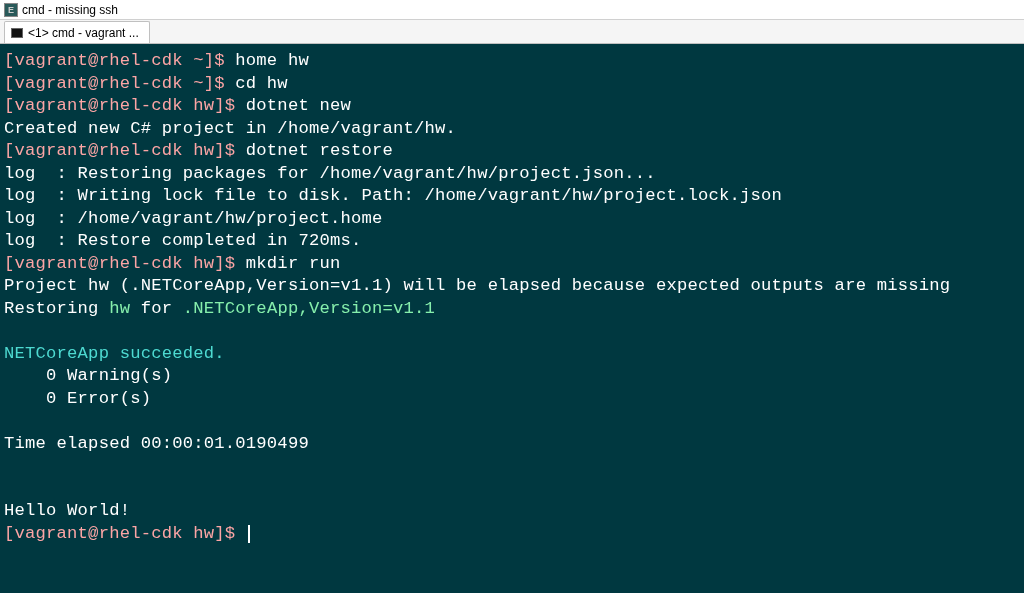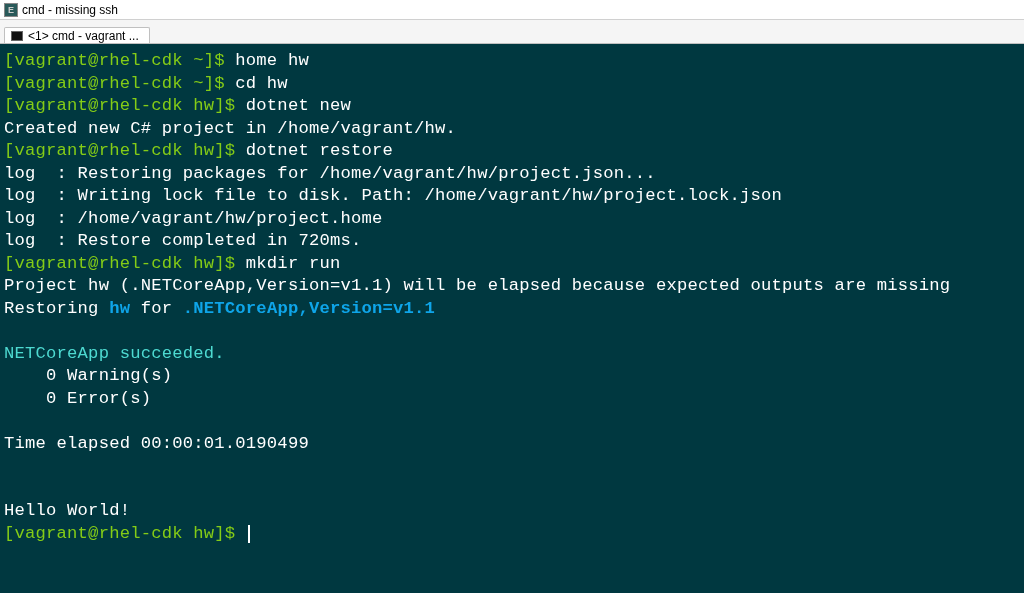--- a/index.html
+++ b/index.html
@@ -48,43 +48,43 @@
       font-family: "Segoe UI", Tahoma, sans-serif;
     }
     .tab {
       background: #ffffff;
       border: 1px solid #c0c0c0;
       border-bottom: none;
       padding: 3px 10px 3px 6px;
       display: flex;
       align-items: center;
       gap: 5px;
-      height: 16px;
+      height: 22px;
       border-radius: 2px 2px 0 0;
     }
     .tab-icon {
       width: 12px;
       height: 10px;
       background: #111;
       border: 1px solid #666;
     }
     .terminal {
       background: #003840;
       color: #ffffff;
       height: calc(100% - 44px);
       padding: 6px 4px;
       font-size: 17.2px;
       line-height: 22.5px;
       letter-spacing: 0.2px;
       white-space: pre;
       overflow: hidden;
     }
-    .prompt-user { color: #84cc16; }
+    .prompt-user { color: #fca5a5; }
     .hl-cyan { color: #4ddad1; }
-    .hl-gray { color: #0ea5e9; font-weight: bold; }
+    .hl-gray { color: #86efac; }
     .cursor {
       display: inline-block;
       width: 2px;
       height: 18px;
       background: #ffffff;
       vertical-align: text-bottom;
       margin-left: 2px;
     }
   </style>
 </head>

